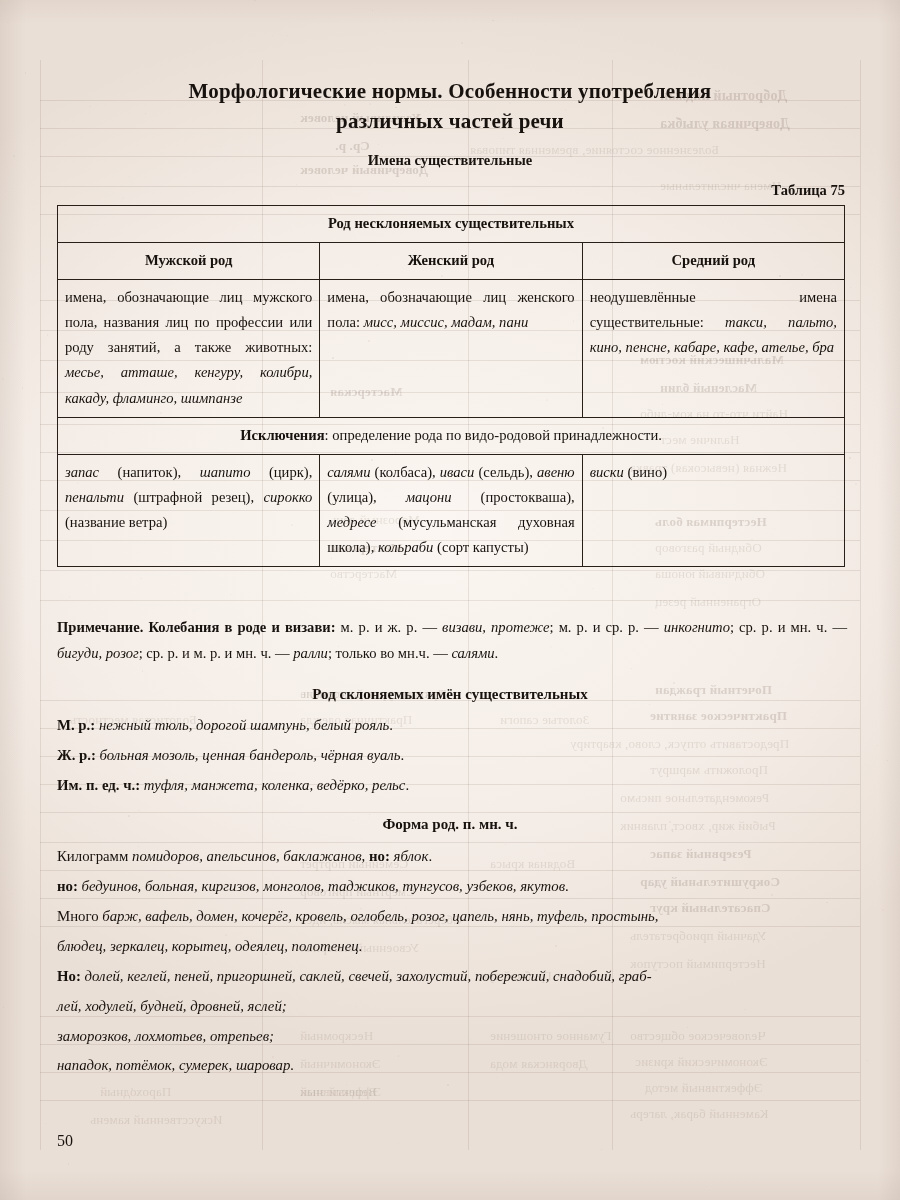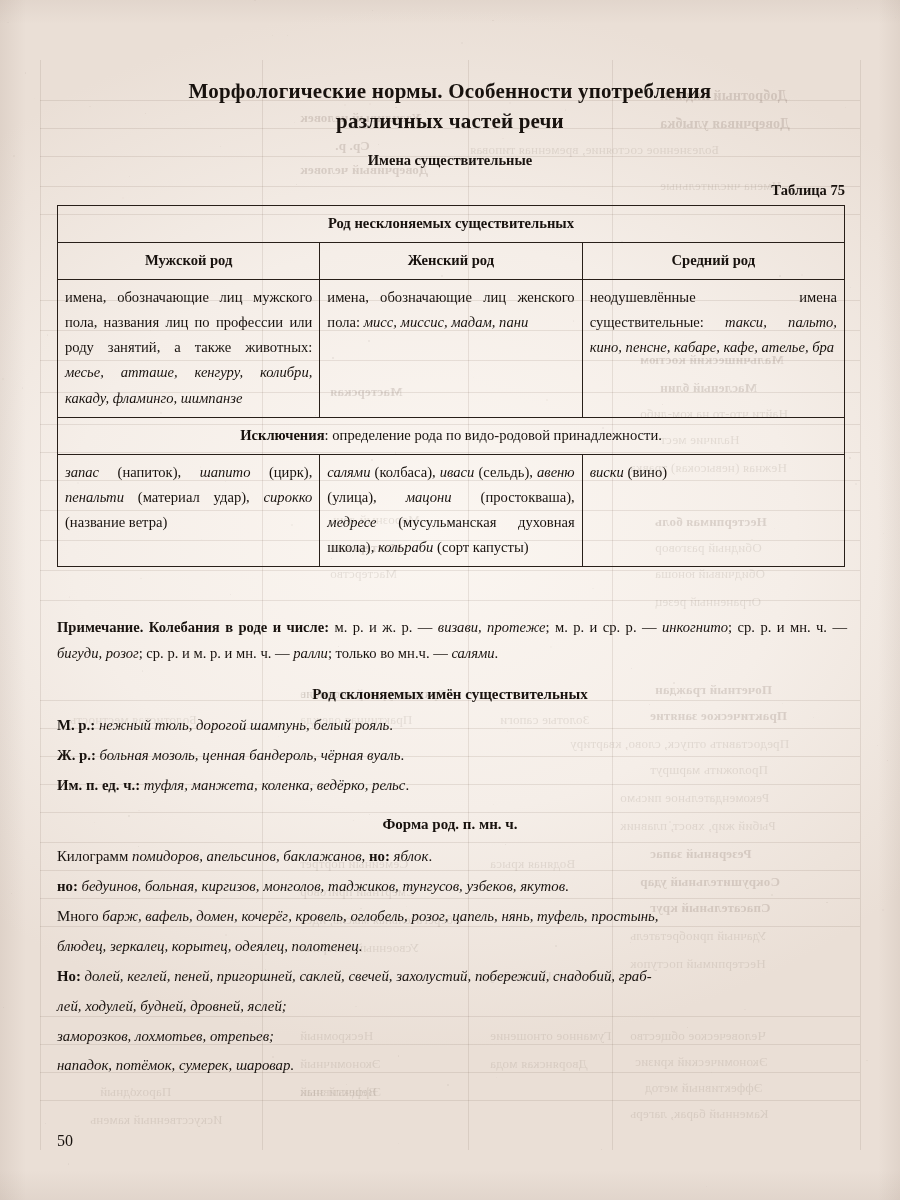--- a/index.html
+++ b/index.html
@@ -441,29 +441,29 @@
         <td class="just cell-n">
           <span>неодушевлённые имена существительные: </span><i>такси, пальто, кино, пенсне, кабаре, кафе, ателье, бра</i>
         </td>
       </tr>
       <tr>
         <td class="band excl-band" colspan="3">
           <span class="excl-label">Исключения</span><span>: определение рода по видо-родовой принадлежности.</span>
         </td>
       </tr>
       <tr>
-        <td class="just cell-m" id="exc-m"><i>запас</i><span> (напиток), </span><i>шапито</i><span> (цирк), </span><i>пенальти</i><span> (материал удар), </span><i>сирокко</i><span> (название ветра)</span></td>
+        <td class="just cell-m" id="exc-m"><i>запас</i><span> (напиток), </span><i>шапито</i><span> (цирк), </span><i>пенальти</i><span> (штрафной резец), </span><i>сирокко</i><span> (название ветра)</span></td>
         <td class="just cell-f" id="exc-f"><i>салями</i><span> (колбаса), </span><i>иваси</i><span> (сельдь), </span><i>авеню</i><span> (улица), </span><i>мацони</i><span> (простокваша), </span><i>медресе</i><span> (мусульманская духовная школа), </span><i>кольраби</i><span> (сорт капусты)</span></td>
         <td class="just cell-n" id="exc-n"><i>виски</i><span> (вино)</span></td>
       </tr>
     </tbody>
   </table>
 
   <div class="note">
-    <span class="lead">Примечание.</span><span id="note-body"><b> Колебания в роде и числе:</b><span> м. р. и ж. р. — </span><i>визави, протеже</i><span>; м. р. и ср. р. — </span><i>инкогнито</i><span>; ср. р. и мн. ч. — </span><i>бигуди, розог</i><span>; ср. р. и м. р. и мн. ч. — </span><i>ралли</i><span>; только во мн.ч. — </span><i>салями</i><span>.</span></span>
+    <span class="lead">Примечание.</span><span id="note-body"><b> Колебания в роде и визави:</b><span> м. р. и ж. р. — </span><i>визави, протеже</i><span>; м. р. и ср. р. — </span><i>инкогнито</i><span>; ср. р. и мн. ч. — </span><i>бигуди, розог</i><span>; ср. р. и м. р. и мн. ч. — </span><i>ралли</i><span>; только во мн.ч. — </span><i>салями</i><span>.</span></span>
   </div>
 
   <div class="section-head" id="head-declined">Род склоняемых имён существительных</div>
   <div class="lines" id="declined-lines">
       <div class="row"><b>М. р.:</b><span> </span><i>нежный тюль, дорогой шампунь, белый рояль</i><span>.</span></div>
       <div class="row"><b>Ж. р.:</b><span> </span><i>больная мозоль, ценная бандероль, чёрная вуаль</i><span>.</span></div>
       <div class="row"><b>Им. п. ед. ч.:</b><span> </span><i>туфля, манжета, коленка, ведёрко, рельс</i><span>.</span></div>
     </div>
 
   <div class="section-head" id="head-genitive">Форма род. п. мн. ч.</div>

